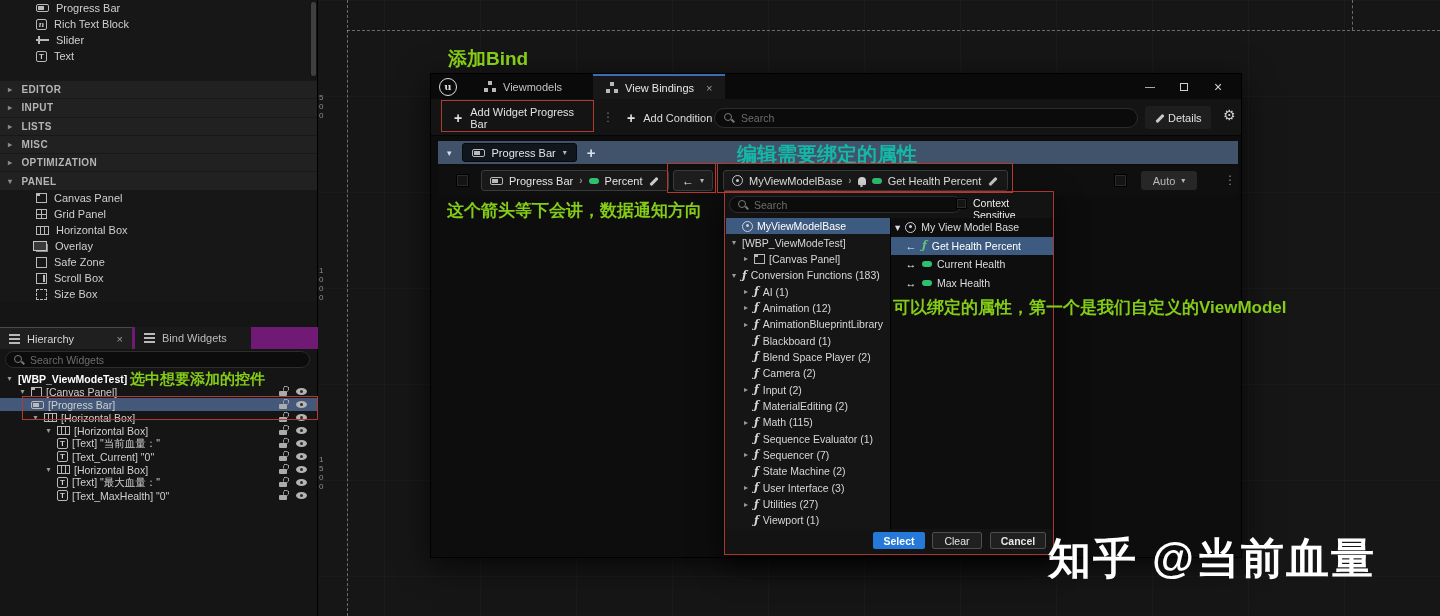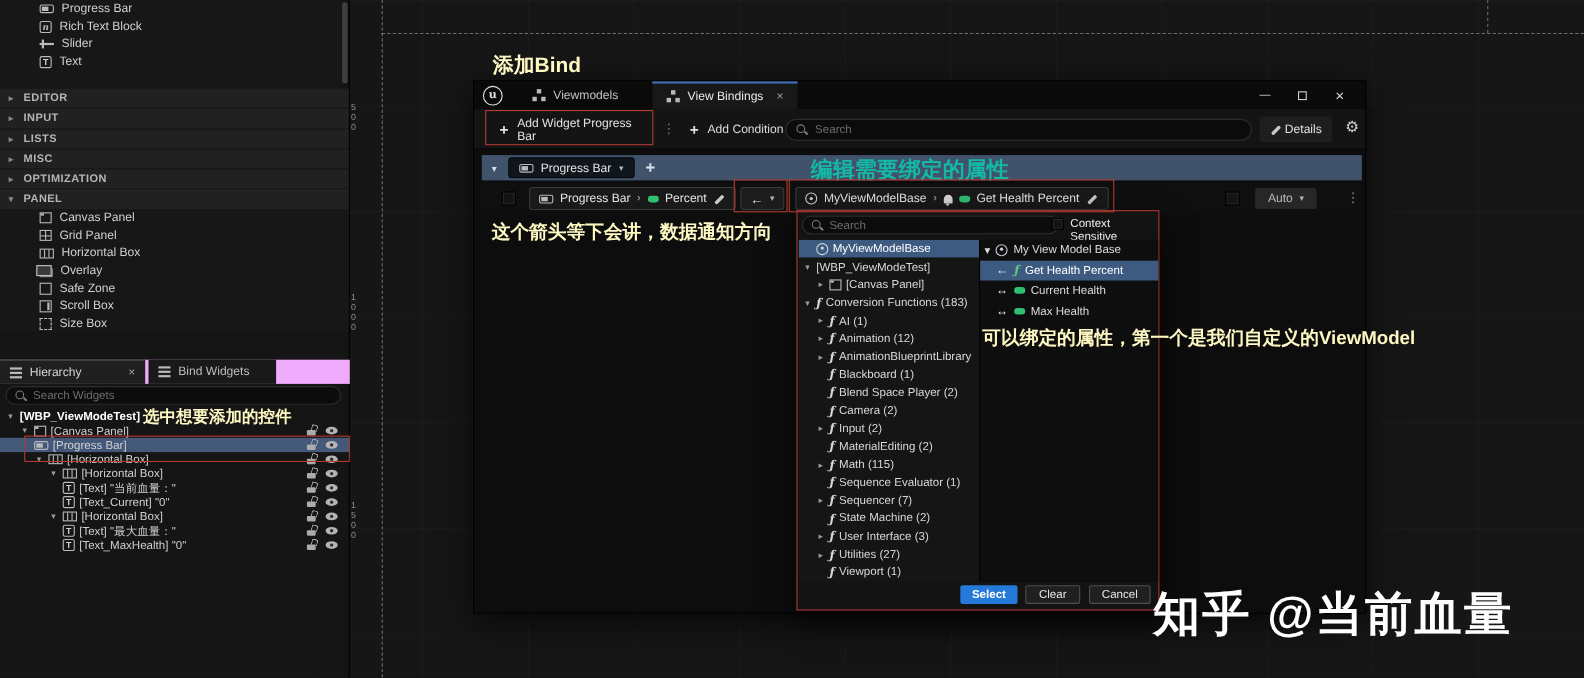--- a/index.html
+++ b/index.html
@@ -26,21 +26,21 @@
   .pal-item { height:16px; display:flex; align-items:center; gap:7px; padding-left:36px;
     color:#cfcfcf; font-size:11px; white-space:nowrap; }
   #palette-cats { position:absolute; top:80px; left:0; right:0; }
   .cat-row { height:18.3px; display:flex; align-items:center; gap:9px; padding-left:8px;
     background:#212121; border-top:1px solid #181818; color:#b5b5b5; font-weight:bold;
     font-size:10px; letter-spacing:.4px; }
   .cat-row .exp { color:#8a8a8a; font-size:8px; }
   #palette-cats .pal-item { height:16.1px; background:#171717;text-align:right; }
   #side-scroll { left:311px; top:2px; width:5px; height:74px; background:#3f3f3f; border-radius:3px; }
 
-  #hier-tabs { left:0; top:327px; width:318px; height:22px; background:#f0abfc; display:flex; }
+  #hier-tabs { left:0; top:327px; width:318px; height:22px; background:#701a75; display:flex; }
   .htab { height:22px; display:flex; align-items:center; gap:7px; padding:0 9px;
     font-size:11px; color:#d6d6d6; }
   #htab-hierarchy { width:132px; background:#1f1f1f; border-top:1px solid #4a4a4a; }
   #htab-hierarchy .tab-close { margin-left:auto; color:#9a9a9a; font-size:11px; }
   #htab-bind { width:116px; margin-left:3px; background:#191919; color:#bdbdbd; }
 
   #hier-search { left:5px; top:351px; width:305px; height:17px; background:#0c0c0c;
     border:1px solid #2d2d2d; border-radius:9px; display:flex; align-items:center;
     gap:5px; padding:0 7px; }
   .search-input { flex:1; background:transparent; border:none; outline:none;
@@ -122,24 +122,24 @@
   .prow.sel { background:#3d5a80; color:#fff; }
   .prow .exp { color:#9a9a9a; font-size:8px; width:8px; text-align:center; flex:none; }
   .vrow { height:18.5px; display:flex; align-items:center; gap:5px; color:#dcdcdc;
     font-size:10.5px; white-space:nowrap; }
   .vrow.sel { background:#3d5a80; color:#fff; }
   .vrow .arrow { font-size:11px; color:#ececec; width:12px; text-align:center; flex:none; }
   .pick-btn { top:340px; height:17px; border-radius:2px; display:flex; align-items:center;
     justify-content:center; font-size:10.5px; color:#e6e6e6; }
   #btn-select { left:148px; width:52px; background:#2579d8; color:#fff; font-weight:bold; }
   #btn-clear { left:207px; width:50px; background:#202020; border:1px solid #4e4e4e; }
-  #btn-cancel { left:265px; width:56px; background:#202020; border:1px solid #4e4e4e; }
+  #btn-cancel { left:265px; width:56px; background:#202020; border:1px solid #4e4e4e;font-weight:bold; }
 
   
-  .rnote { color:#fef9c3; font-weight:bold; z-index:6; white-space:nowrap; }
+  .rnote { color:#84cc16; font-weight:bold; z-index:6; white-space:nowrap; }
   #note-addbind { left:448px; top:46px; font-size:19px; }
   #note-edit { left:737px; top:141px; font-size:20px; color:#14b8a6; z-index:6; }
   #note-arrow { left:447px; top:199px; font-size:17px; }
   #note-bindable { left:893px; top:296px; font-size:17px; z-index:6; }
   #note-selectwidget { left:130px; top:370px; font-size:15px; }
   .rbox { border:1px solid #b23a31; z-index:6; pointer-events:none; }
   #rb-addwidget { left:441px; top:100px; width:153px; height:32px; }
   #rb-arrow { left:667px; top:163px; width:49px; height:30px; }
   #rb-vmpill { left:717px; top:163px; width:296px; height:30px; }
   #rb-hier { left:22px; top:396px; width:296px; height:24px; }

